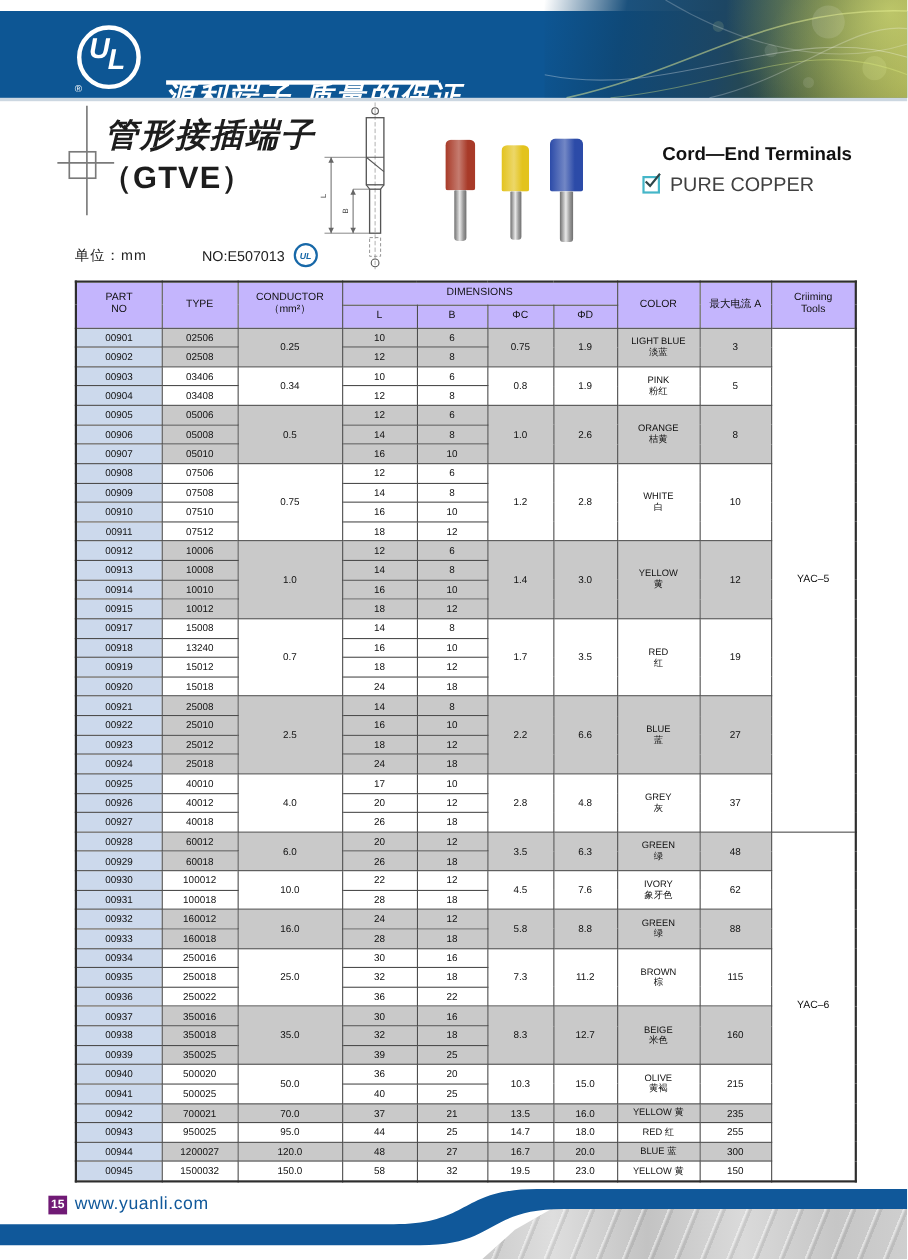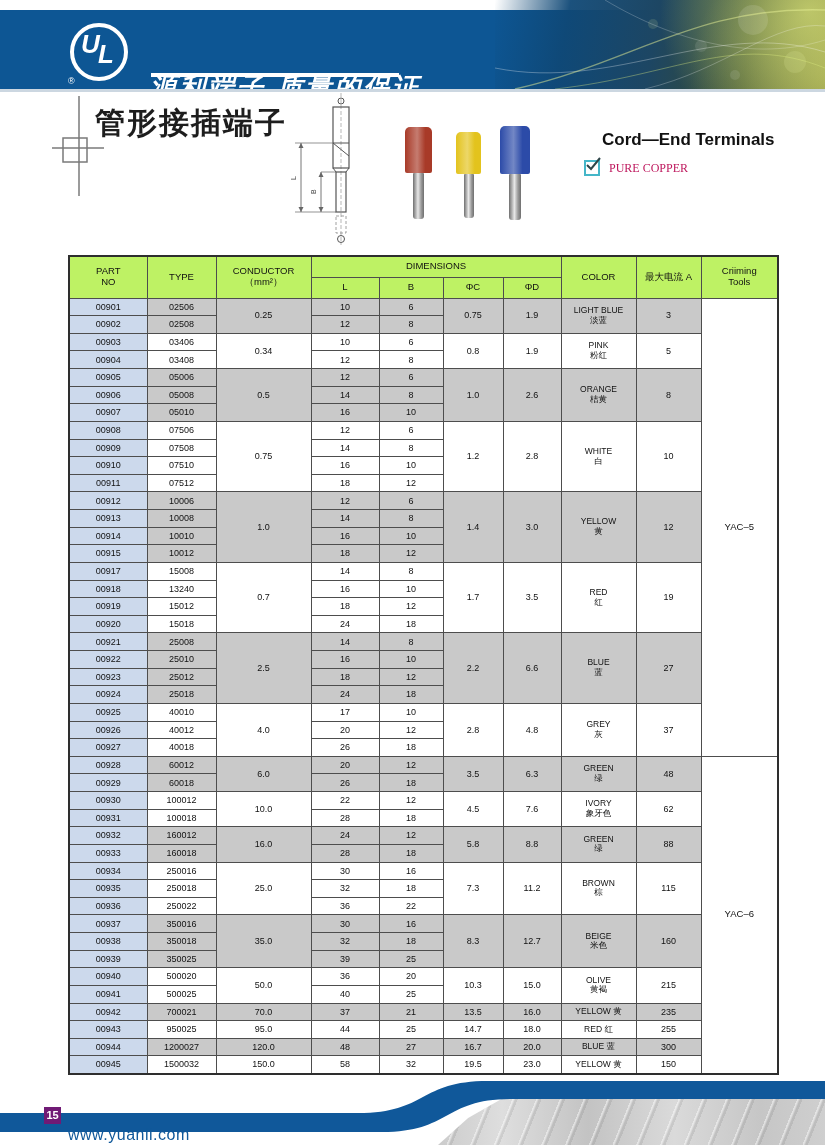--- a/index.html
+++ b/index.html
@@ -18,66 +18,66 @@
   .ul-logo .u{position:absolute;left:7px;top:2px;font-size:26px;font-weight:bold;font-style:italic;}
   .ul-logo .l{position:absolute;left:24px;top:12px;font-size:26px;font-weight:bold;font-style:italic;}
   .ul-reg{position:absolute;left:68px;top:76px;color:#fff;font-size:9px;}
   .slogan{position:absolute;left:150px;top:30px;color:#fff;font-size:26px;font-weight:bold;
     font-style:italic;letter-spacing:3px;white-space:nowrap;margin-top:40px;}
   .slogan-rule{position:absolute;left:151px;top:73px;width:248px;height:4px;background:#fff;}
   .banner-sep{position:absolute;left:0;top:89px;width:825px;height:3px;background:#ccd7e1;}
 
   
   .crosshair{position:absolute;left:52px;top:96px;}
-  .title-cn{position:absolute;left:95px;top:103px;font-size:30px;font-weight:bold;color:#1d1d1d;letter-spacing:2px;}
+  .title-cn{position:absolute;left:95px;top:103px;font-size:30px;font-weight:bold;color:#1d1d1d;letter-spacing:2px;font-style:italic;}
   .title-model{position:absolute;left:92px;top:143px;font-size:28px;font-weight:bold;color:#1d1d1d;letter-spacing:1px;}
   .unit-row{position:absolute;left:68px;top:221px;display:flex;align-items:center;gap:8px;font-size:13px;color:#222;}
   .unit-label{letter-spacing:1px;}
   .cert-no{margin-left:42px;}
   .ul-mini{width:18px;height:18px;border:2px solid #1768a8;border-radius:50%;color:#1768a8;
     font-size:8px;font-weight:bold;font-style:italic;display:flex;align-items:center;justify-content:center;}
 
   
   .diagram{position:absolute;left:283px;top:93px;}
   .terminal{position:absolute;display:flex;flex-direction:column;align-items:center;}
   .sleeve{border-radius:5px 5px 2px 2px;}
   .pin{background:linear-gradient(90deg,#6f6f6f,#e8e8e8 45%,#9a9a9a 75%,#6f6f6f);border-radius:1px 1px 3px 3px;}
 
   
   .title-en{position:absolute;left:602px;top:130px;font-size:17px;font-weight:bold;color:#111;}
   .features{position:absolute;left:584px;top:155px;}
   .feature-row{display:flex;align-items:center;gap:9px;height:26px;}
   .checkbox{position:relative;width:12px;height:12px;border:2px solid #45b6c8;flex:0 0 auto;}
   .checkbox svg{position:absolute;left:-1px;top:-5px;}
-  .feature-label{font-size:12px;color:#be185d;font-family:Liberation Serif, serif;}
+  .feature-label{font-size:18px;color:#404040;}
 
   
   .tbl-wrap{position:absolute;left:68px;top:255px;}
   table{border-collapse:collapse;table-layout:fixed;width:709px;border:2px solid #2e2e2e;}
   th,td{border:1px solid #4d4d4d;text-align:center;vertical-align:middle;padding:0;
     font-size:9px;color:#111;line-height:1.15;overflow:hidden;}
-  thead th{background:#bef264;font-weight:normal;font-size:9.5px;white-space:pre-line;}
+  thead th{background:#c4b5fd;font-weight:normal;font-size:9.5px;white-space:pre-line;}
   thead tr{height:21px;}
   tr.data{height:17.64px;}
   td.part{background:#ccd9ec;}
   td.shaded{background:#c9c9c9;}
   td.tools-cell{background:#fff;font-size:9.5px;}
   td.color-cell{font-size:8.5px;}
 
   
   .foot-tex{position:absolute;left:395px;top:1096px;width:430px;height:49px;z-index:1;
     background:
       repeating-linear-gradient(112deg, rgba(255,255,255,.45) 0 1px, rgba(0,0,0,.08) 3px 5px, rgba(255,255,255,0) 5px 22px),
       linear-gradient(90deg,#bfbfbf,#dedede 25%,#c3c3c3 45%,#dadada 65%,#c6c6c6 85%,#cfcfcf);
     clip-path:polygon(26% 0,100% 0,100% 100%,10% 100%,17% 45%);}
   .foot-svg{position:absolute;left:0;top:1075px;z-index:2;}
   .foot-left{position:absolute;left:44px;top:1086px;z-index:3;display:flex;align-items:center;gap:7px;}
   .page-num{width:17px;height:17px;background:#701a75;color:#fff;font-size:11px;font-weight:bold;
     display:flex;align-items:center;justify-content:center;}
-  .site-url{color:#10589a;font-size:16px;letter-spacing:.5px;margin-top:40px;}
+  .site-url{color:#10589a;font-size:16px;letter-spacing:.5px;}
 </style>
 </head>
 <body>
 
 <div class="page">
 
   <div class="banner"></div>
   <div class="banner-art">
     <svg width="330" height="89" viewBox="0 0 330 89">
       <circle cx="258" cy="20" r="15" fill="rgba(255,255,255,.12)"></circle>
@@ -100,20 +100,26 @@
   <div class="slogan">源利端子  质量的保证</div>
   <div class="slogan-rule"></div>
   <div class="banner-sep"></div>
 
   <svg class="crosshair" width="52" height="100" viewBox="0 0 52 100">
     <line x1="27" y1="0" x2="27" y2="100" stroke="#7a7a7a" stroke-width="1.5"></line>
     <line x1="0" y1="52" x2="52" y2="52" stroke="#7a7a7a" stroke-width="1.5"></line>
     <rect x="11" y="42" width="24" height="24" fill="none" stroke="#7a7a7a" stroke-width="1.5"></rect>
   </svg>
   <div class="title-cn">管形接插端子</div>
+  <div class="title-model">（GTVE）</div>
+  <div class="unit-row">
+    <span class="unit-label">单位：mm</span>
+    <span class="cert-no">NO:E507013</span>
+    <span class="ul-mini">UL</span>
+  </div>
 
   <svg class="diagram" width="115" height="152" viewBox="0 0 115 152">
     <line x1="58" y1="0" x2="58" y2="152" stroke="#999" stroke-width=".7" stroke-dasharray="4 2"></line>
     <circle cx="58" cy="8" r="3" fill="none" stroke="#555" stroke-width="1"></circle>
     <rect x="50" y="14" width="16" height="61" fill="none" stroke="#555" stroke-width="1.2"></rect>
     <line x1="50" y1="50" x2="66" y2="50" stroke="#555" stroke-width="1"></line>
     <line x1="50" y1="50" x2="66" y2="63" stroke="#555" stroke-width="1"></line>
     <line x1="50" y1="75" x2="53" y2="79" stroke="#555" stroke-width="1"></line>
     <line x1="66" y1="75" x2="63" y2="79" stroke="#555" stroke-width="1"></line>
     <rect x="53" y="79" width="10" height="40" fill="none" stroke="#555" stroke-width="1.2"></rect>

